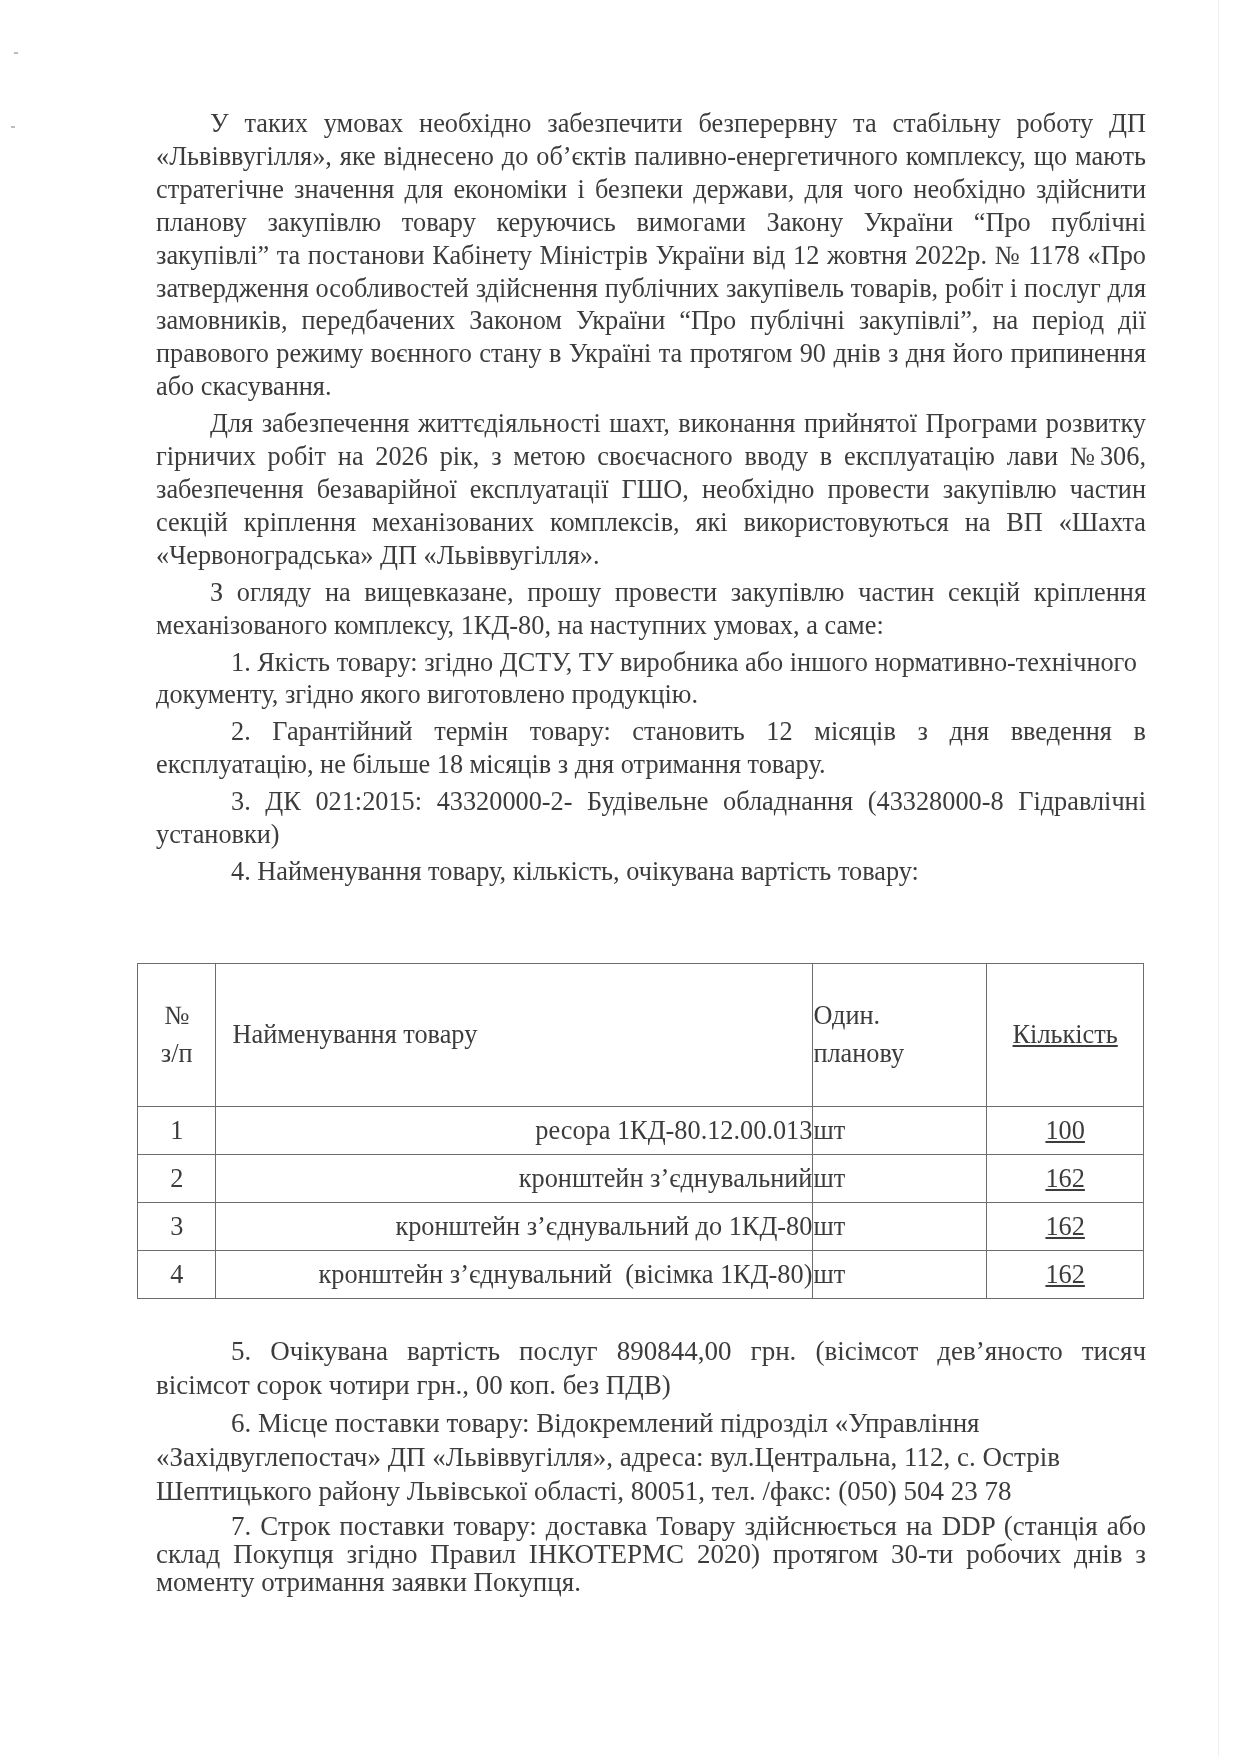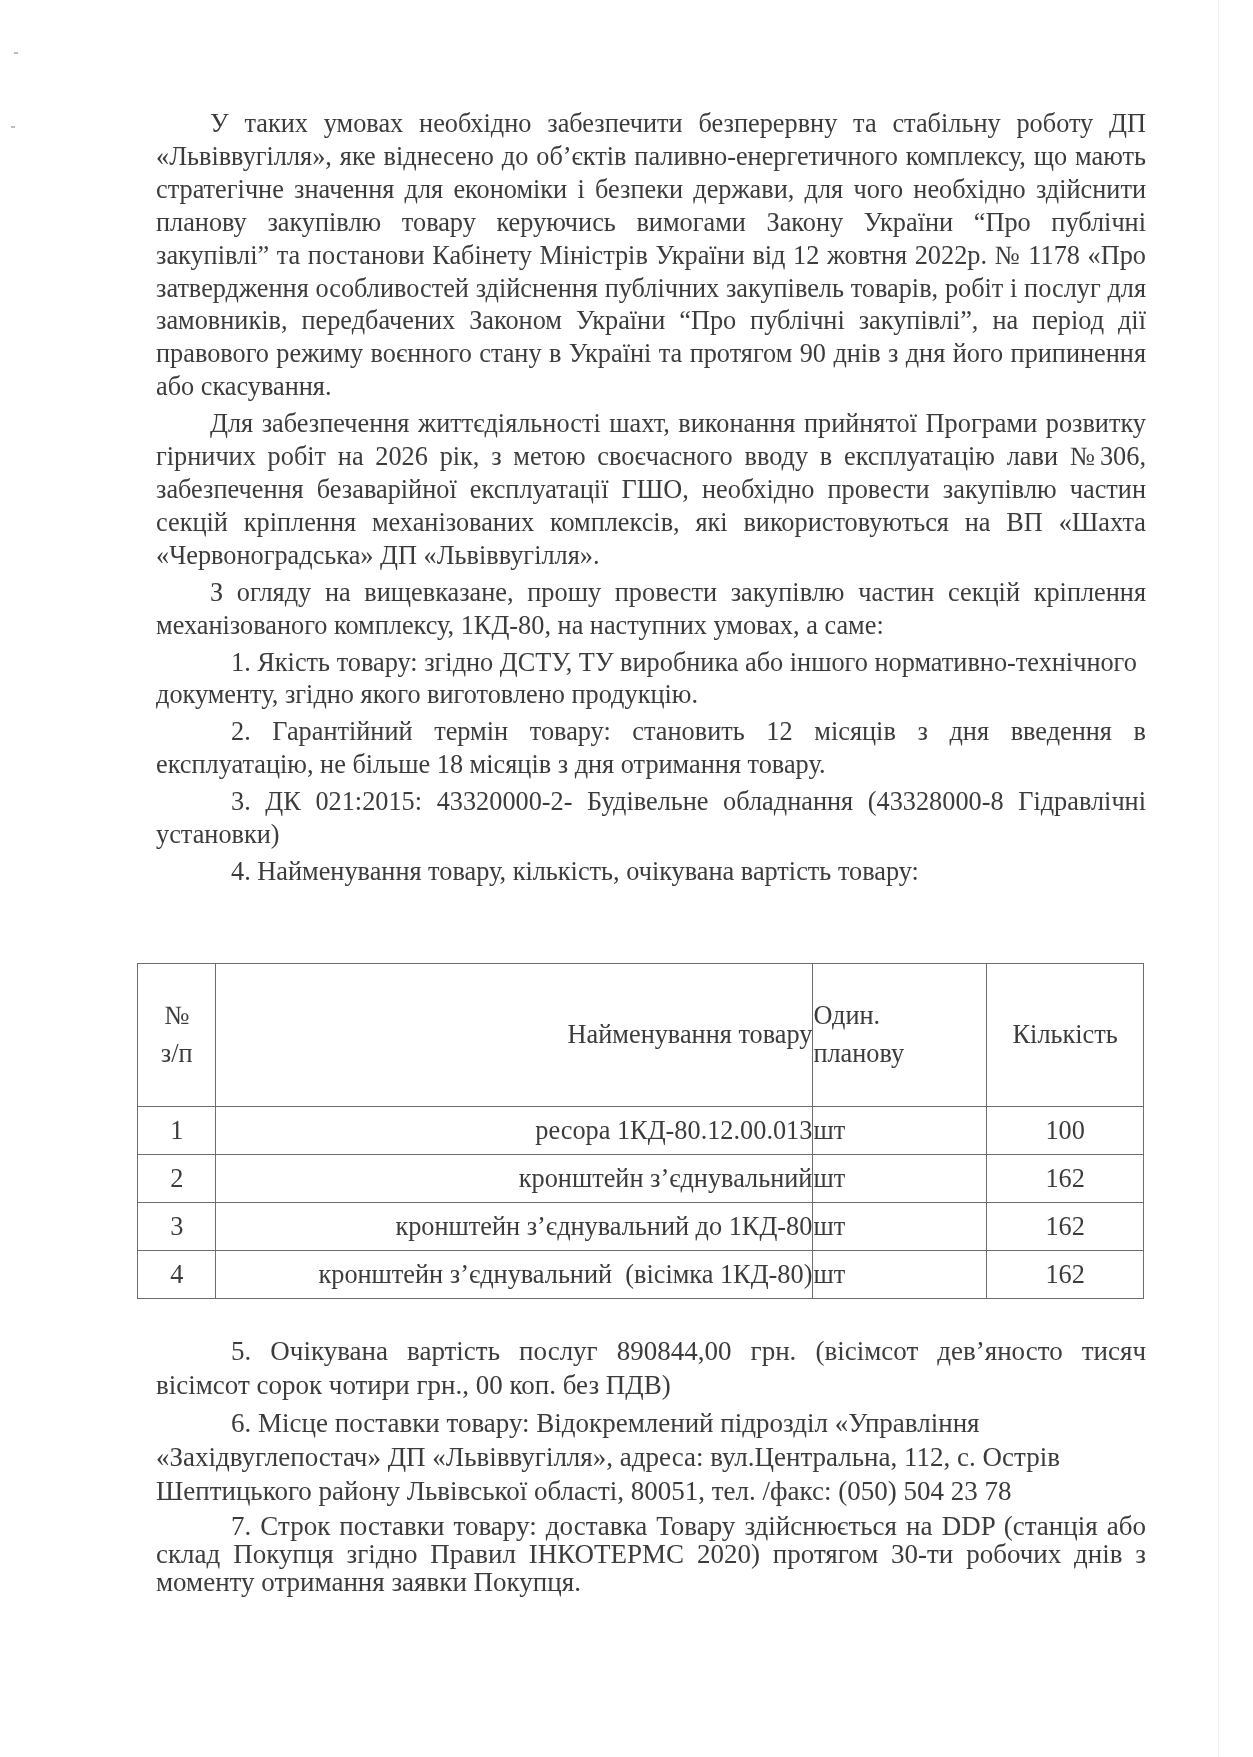--- a/index.html
+++ b/index.html
@@ -13,21 +13,21 @@
   .ind2 { text-indent: 75px; }
   .left { text-align: left; }
   table { position: absolute; left: 137px; top: 963px; width: 1007px; border-collapse: collapse;
           font-size: 26.3px; color: #3c3c3c; }
   td, th { border: 1.5px solid #6d6d6d; font-weight: normal; padding: 0; }
   th { height: 142px; text-align: center; line-height: 38px; }
   td { height: 47px; }
   .c1 { width: 82px; text-align: center; }
   .c2 { width: 583px; text-align: right; padding-left: 14px; }
   .c3 { width: 180px; text-align: left; }
-  .c4 { width: 160px; text-align: center; }
+  .c4 { width: 160px; text-align: center; text-decoration: underline; }
   .after { position: absolute; left: 152px; top: 1330px; width: 998px; font-size: 27px; line-height: 34px; }
   .after .last { line-height: 28px; font-family: Liberation Serif, serif; }
 </style>
 </head>
 <body>
 
 <div class="edge-line"></div>
 <div class="margin-mark" style="left:14px;top:52px;"></div>
 <div class="margin-mark" style="left:11px;top:126px;"></div>
 
@@ -41,21 +41,21 @@
   <p class="ind2 left">4. Найменування товару, кількість, очікувана вартість товару:</p>
 </div>
 
 <table>
   <thead>
     <tr>
       <th class="c1">
         <span>№</span><br>
         <span>з/п</span>
       </th>
-      <th class="c2" style="text-align:right;padding-left:16px">Найменування товару</th>
+      <th class="c2" style="text-align:left;padding-left:16px">Найменування товару</th>
       <th class="c3">
         <span>Один.</span><br>
         <span>планову</span>
       </th>
       <th class="c4">Кількість</th>
     </tr>
   </thead>
   <tbody>
     <tr>
       <td class="c1">1</td>

